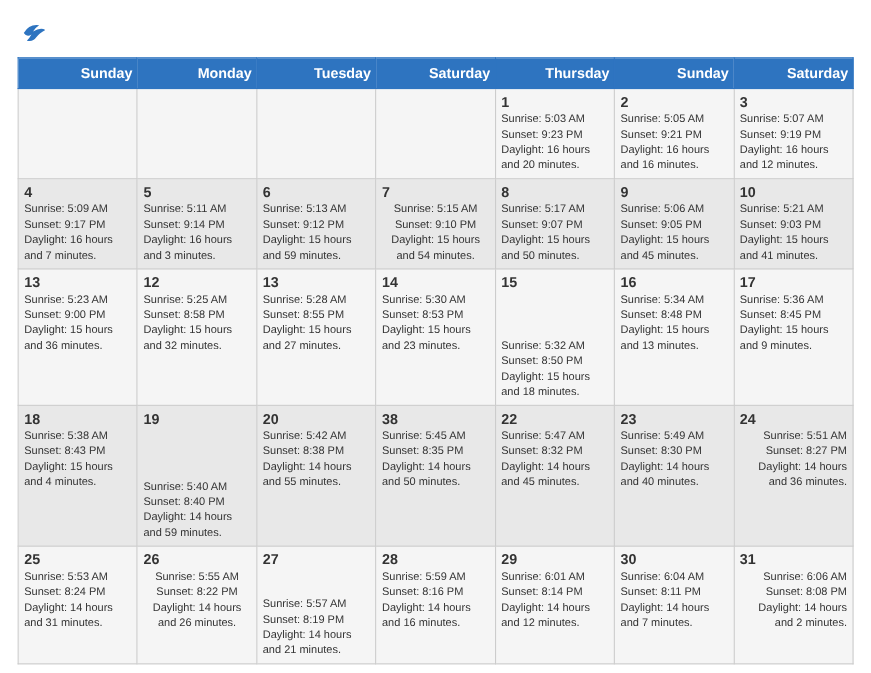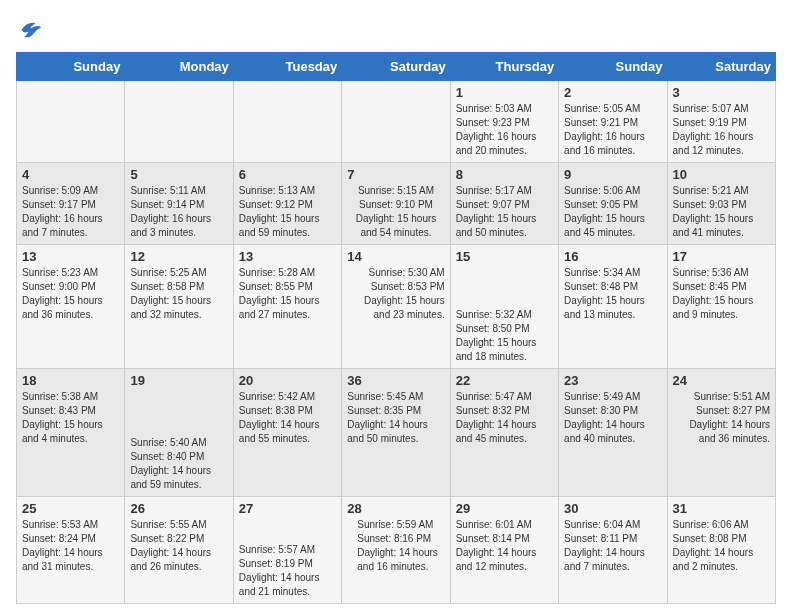--- a/index.html
+++ b/index.html
@@ -217,21 +217,21 @@
         </td>
         <td>
           <span class="day-number">13</span>
           <div class="day-info" style="white-space: pre-line;">Sunrise: 5:28 AM
 Sunset: 8:55 PM
 Daylight: 15 hours
 and 27 minutes.</div>
         </td>
         <td>
           <span class="day-number">14</span>
-          <div class="day-info" style="white-space: pre-line; text-align: right;">Sunrise: 5:30 AM
+          <div class="day-info" style="white-space: pre-line;">Sunrise: 5:30 AM
 Sunset: 8:53 PM
 Daylight: 15 hours
 and 23 minutes.</div>
         </td>
         <td>
           <span class="day-number">15</span>
           <div class="day-info" style="white-space: pre-line; margin-top: 44px;">Sunrise: 5:32 AM
 Sunset: 8:50 PM
 Daylight: 15 hours
 and 18 minutes.</div>
@@ -267,21 +267,21 @@
 and 59 minutes.</div>
         </td>
         <td>
           <span class="day-number">20</span>
           <div class="day-info" style="white-space: pre-line;">Sunrise: 5:42 AM
 Sunset: 8:38 PM
 Daylight: 14 hours
 and 55 minutes.</div>
         </td>
         <td>
-          <span class="day-number">36</span>
+          <span class="day-number">38</span>
           <div class="day-info" style="white-space: pre-line;">Sunrise: 5:45 AM
 Sunset: 8:35 PM
 Daylight: 14 hours
 and 50 minutes.</div>
         </td>
         <td>
           <span class="day-number">22</span>
           <div class="day-info" style="white-space: pre-line;">Sunrise: 5:47 AM
 Sunset: 8:32 PM
 Daylight: 14 hours
@@ -305,55 +305,55 @@
       <tr>
         <td>
           <span class="day-number">25</span>
           <div class="day-info" style="white-space: pre-line;">Sunrise: 5:53 AM
 Sunset: 8:24 PM
 Daylight: 14 hours
 and 31 minutes.</div>
         </td>
         <td>
           <span class="day-number">26</span>
-          <div class="day-info" style="white-space: pre-line;">Sunrise: 5:55 AM
+          <div class="day-info" style="white-space: pre-line; text-align: center;">Sunrise: 5:55 AM
 Sunset: 8:22 PM
 Daylight: 14 hours
 and 26 minutes.</div>
         </td>
         <td>
           <span class="day-number">27</span>
           <div class="day-info" style="white-space: pre-line; margin-top: 27px;">Sunrise: 5:57 AM
 Sunset: 8:19 PM
 Daylight: 14 hours
 and 21 minutes.</div>
         </td>
         <td>
           <span class="day-number">28</span>
-          <div class="day-info" style="white-space: pre-line; margin-left: 10px;">Sunrise: 5:59 AM
+          <div class="day-info" style="white-space: pre-line;">Sunrise: 5:59 AM
 Sunset: 8:16 PM
 Daylight: 14 hours
 and 16 minutes.</div>
         </td>
         <td>
           <span class="day-number">29</span>
           <div class="day-info" style="white-space: pre-line;">Sunrise: 6:01 AM
 Sunset: 8:14 PM
 Daylight: 14 hours
 and 12 minutes.</div>
         </td>
         <td>
           <span class="day-number">30</span>
           <div class="day-info" style="white-space: pre-line;">Sunrise: 6:04 AM
 Sunset: 8:11 PM
 Daylight: 14 hours
 and 7 minutes.</div>
         </td>
         <td>
           <span class="day-number">31</span>
-          <div class="day-info" style="white-space: pre-line;">Sunrise: 6:06 AM
+          <div class="day-info" style="white-space: pre-line; text-align: right;">Sunrise: 6:06 AM
 Sunset: 8:08 PM
 Daylight: 14 hours
 and 2 minutes.</div>
         </td>
       </tr>
     </tbody>
 </table>
 
 </body></html>

